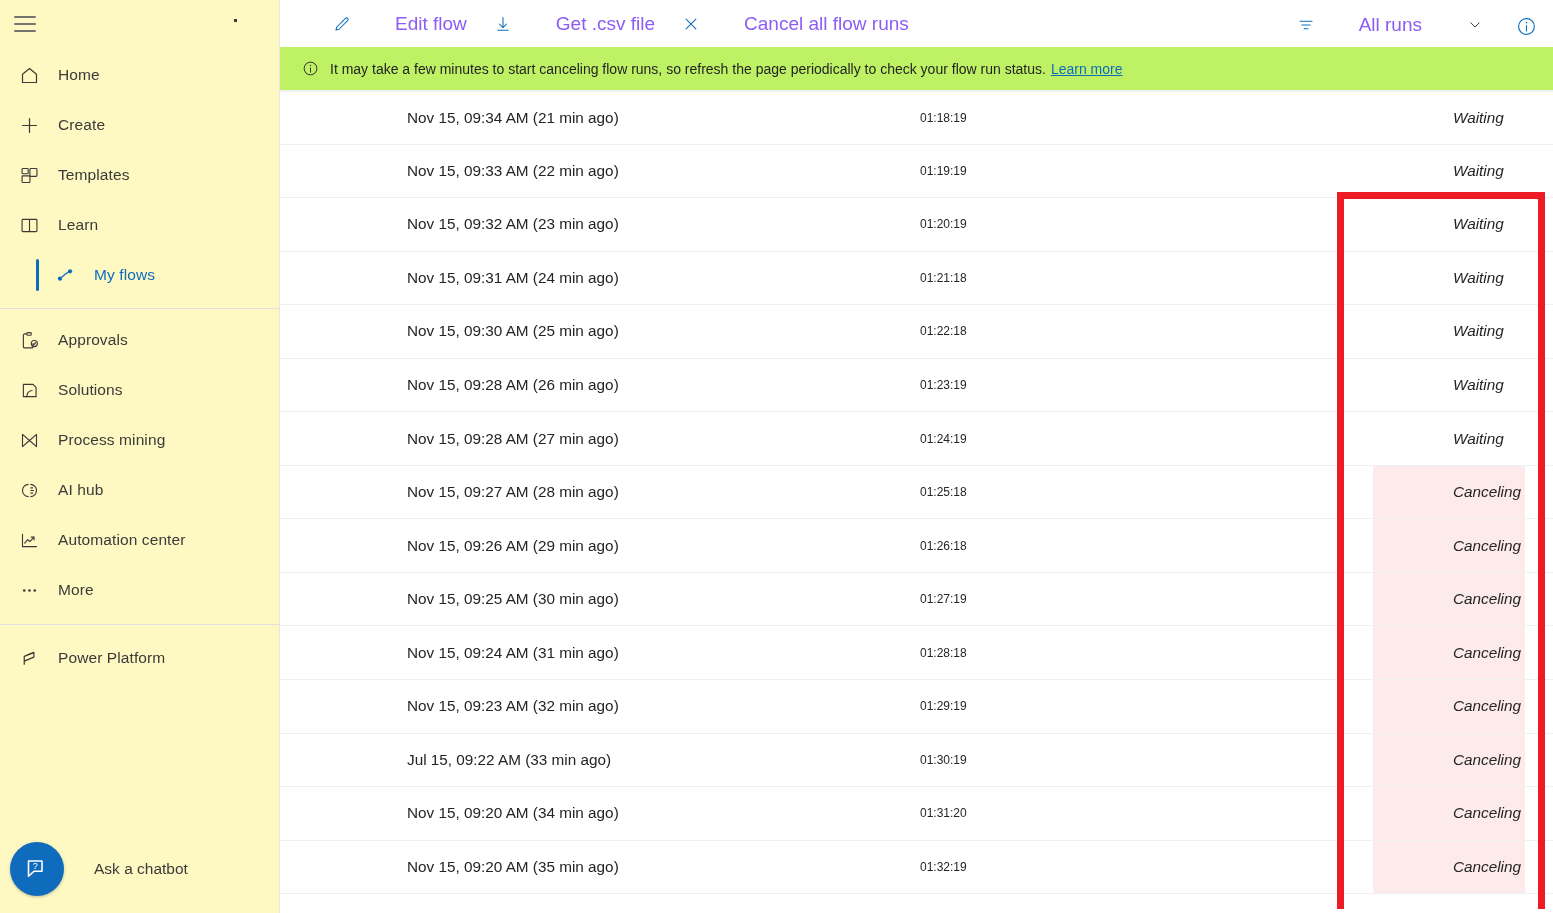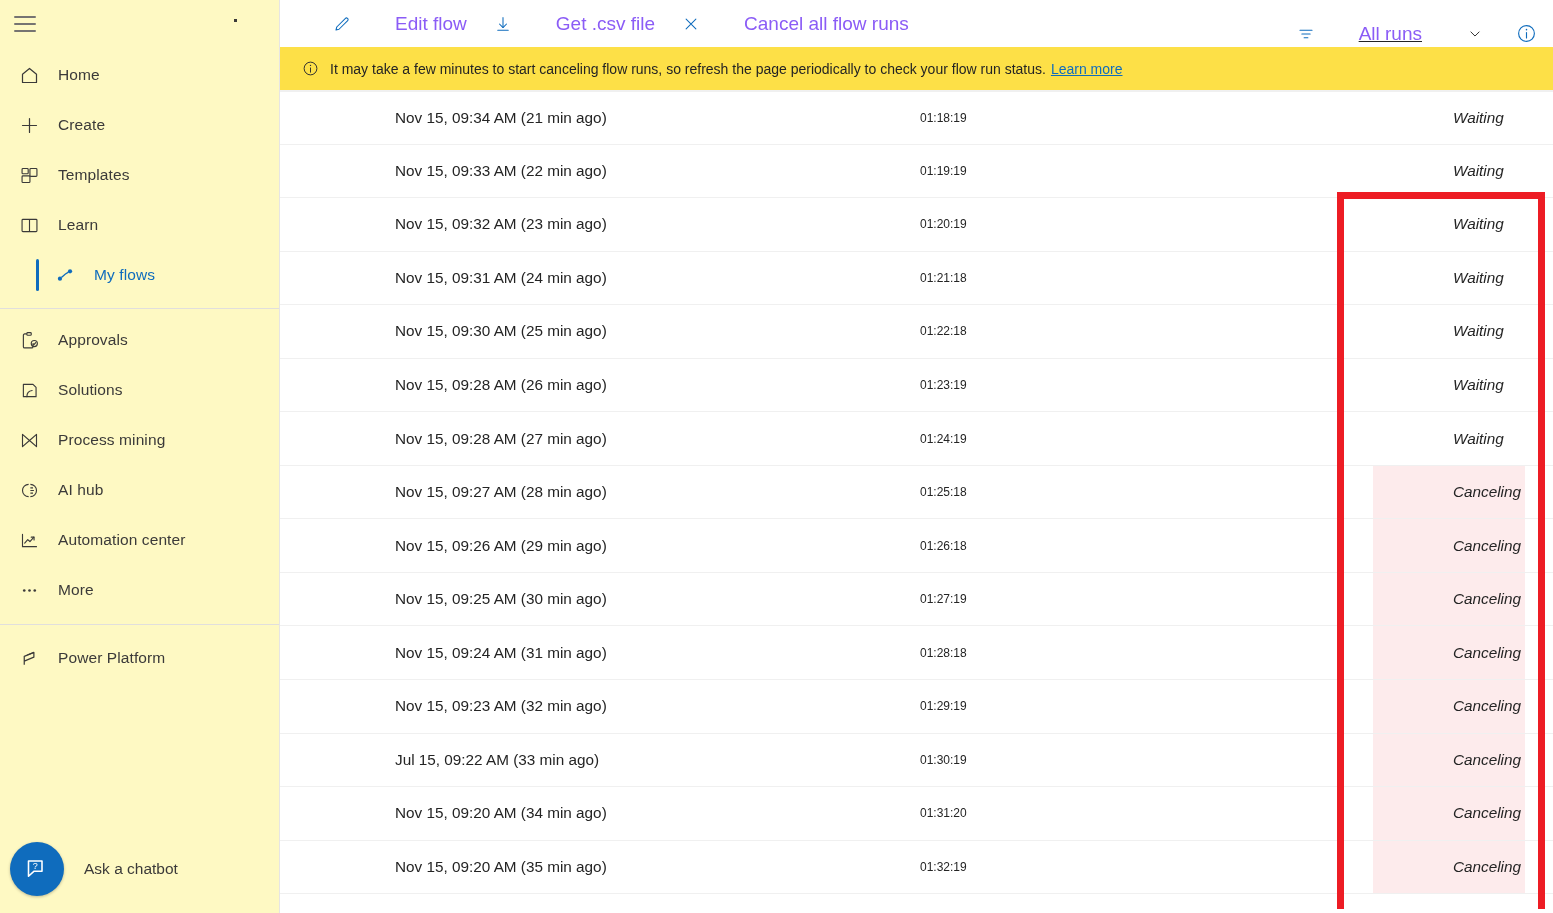--- a/index.html
+++ b/index.html
@@ -104,21 +104,21 @@
     cursor: pointer;
   }
   .chatbot-circle {
     width: 54px; height: 54px;
     border-radius: 50%;
     background: #0f6cbd;
     display: flex; align-items: center; justify-content: center;
     box-shadow: 0 1px 3px rgba(0,0,0,.25);
   }
   .chatbot-label {
-    margin-left: 20px;
+    margin-left: 30px;
     font-size: 15.5px;
     color: #3b3a39;
   }
 
   
   .main {
     flex: 1 1 auto;
     position: relative;
     background: #fff;
     height: 913px;
@@ -148,38 +148,37 @@
   }
   .tb-btn .ticon {
     width: 20px; height: 20px;
     margin-right: 9px;
     color: #0f6cbd;
     display: flex; align-items: center; justify-content: center;
   }
   .tb-right {
     position: absolute;
     right: 8px;
-    top: 3px;
+    top: 9px;
     height: 47px;
     display: flex;
-    align-items: flex-end;
-    text-decoration: underline;
+    align-items: flex-start;
   }
   .tb-info {
     width: 34px; height: 34px;
     display: flex; align-items: center; justify-content: center;
     color: #0f6cbd;
     cursor: pointer;
     margin-left: 8px;
     margin-right: 2px;
   }
 
   
   .msgbar {
-    background: #fde047;
+    background: #bef264;
     height: 44px;
     display: flex;
     align-items: center;
     padding-left: 21px;
     font-size: 14px;
     color: #242424;
     border-bottom: 1px solid #f0f0f0;
   }
   .msgbar .info-ico {
     width: 18px; height: 18px;
@@ -204,21 +203,21 @@
   .row {
     height: 53.55px;
     display: flex;
     align-items: center;
     position: relative;
     border-bottom: 1px solid #f0f0f0;
   }
   .row:first-child { border-top: 1px solid #f0f0f0; }
   .cell-start {
     position: absolute;
-    left: 115px;
+    left: 127px;
     font-size: 15.3px;
     color: #242424;
     white-space: nowrap;
   }
   .cell-dur {
     position: absolute;
     left: 640px;
     font-size: 12px;
     color: #242424;
     white-space: nowrap;

